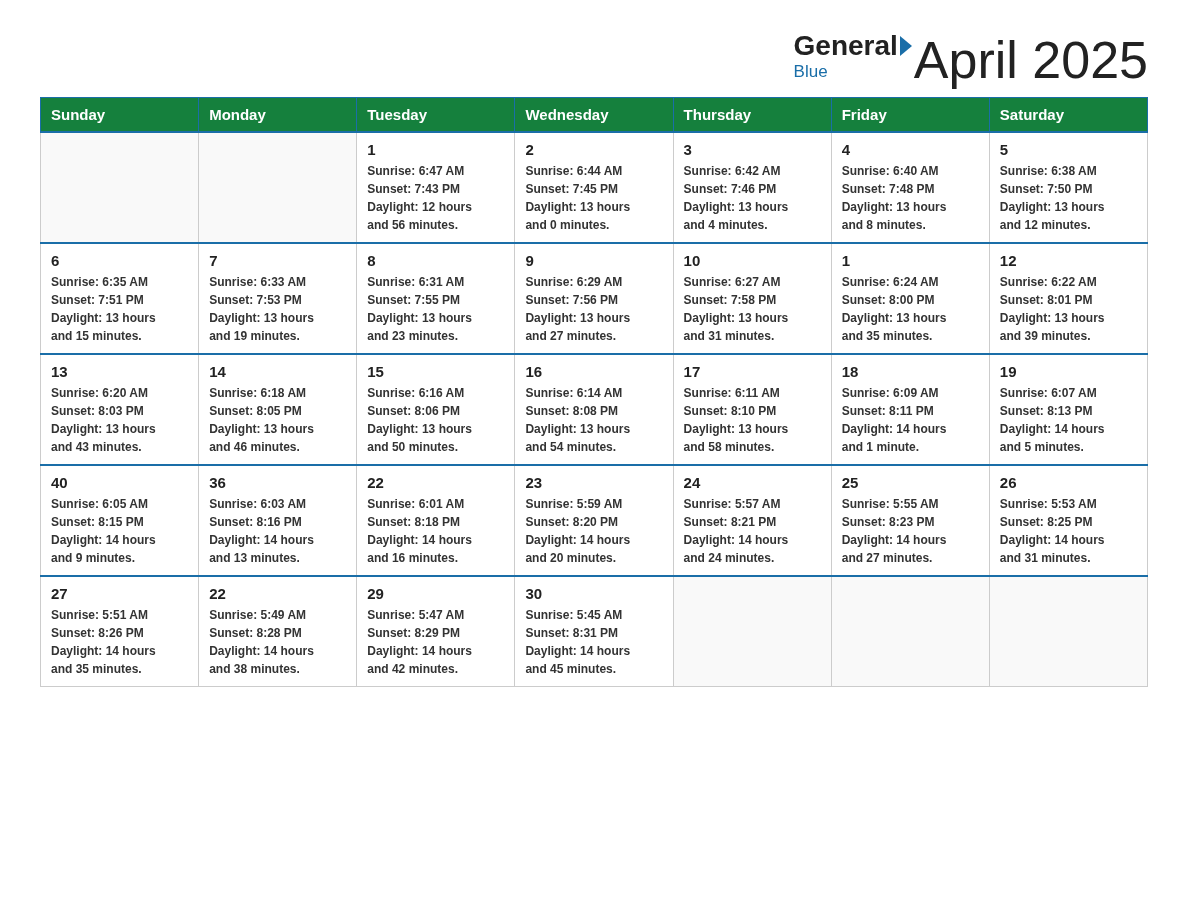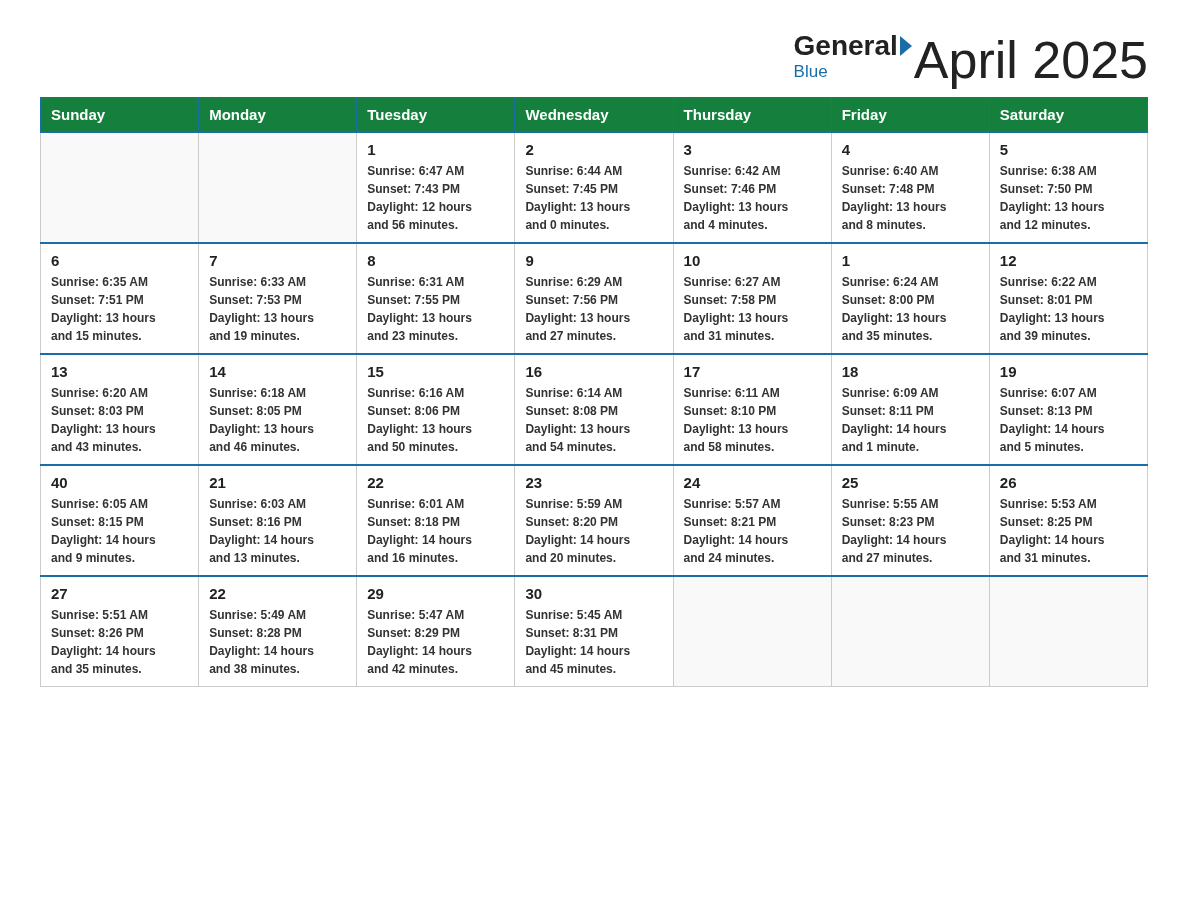--- a/index.html
+++ b/index.html
@@ -201,21 +201,21 @@
           <div class="day-num">19</div>
           <div class="day-info">Sunrise: 6:07 AM<br>Sunset: 8:13 PM<br>Daylight: 14 hours<br>and 5 minutes.</div>
         </td>
       </tr>
       <tr class="week-row">
         <td>
           <div class="day-num">40</div>
           <div class="day-info">Sunrise: 6:05 AM<br>Sunset: 8:15 PM<br>Daylight: 14 hours<br>and 9 minutes.</div>
         </td>
         <td>
-          <div class="day-num">21</div>
+          <div class="day-num">36</div>
           <div class="day-info">Sunrise: 6:03 AM<br>Sunset: 8:16 PM<br>Daylight: 14 hours<br>and 13 minutes.</div>
         </td>
         <td>
           <div class="day-num">22</div>
           <div class="day-info">Sunrise: 6:01 AM<br>Sunset: 8:18 PM<br>Daylight: 14 hours<br>and 16 minutes.</div>
         </td>
         <td>
           <div class="day-num">23</div>
           <div class="day-info">Sunrise: 5:59 AM<br>Sunset: 8:20 PM<br>Daylight: 14 hours<br>and 20 minutes.</div>
         </td>

